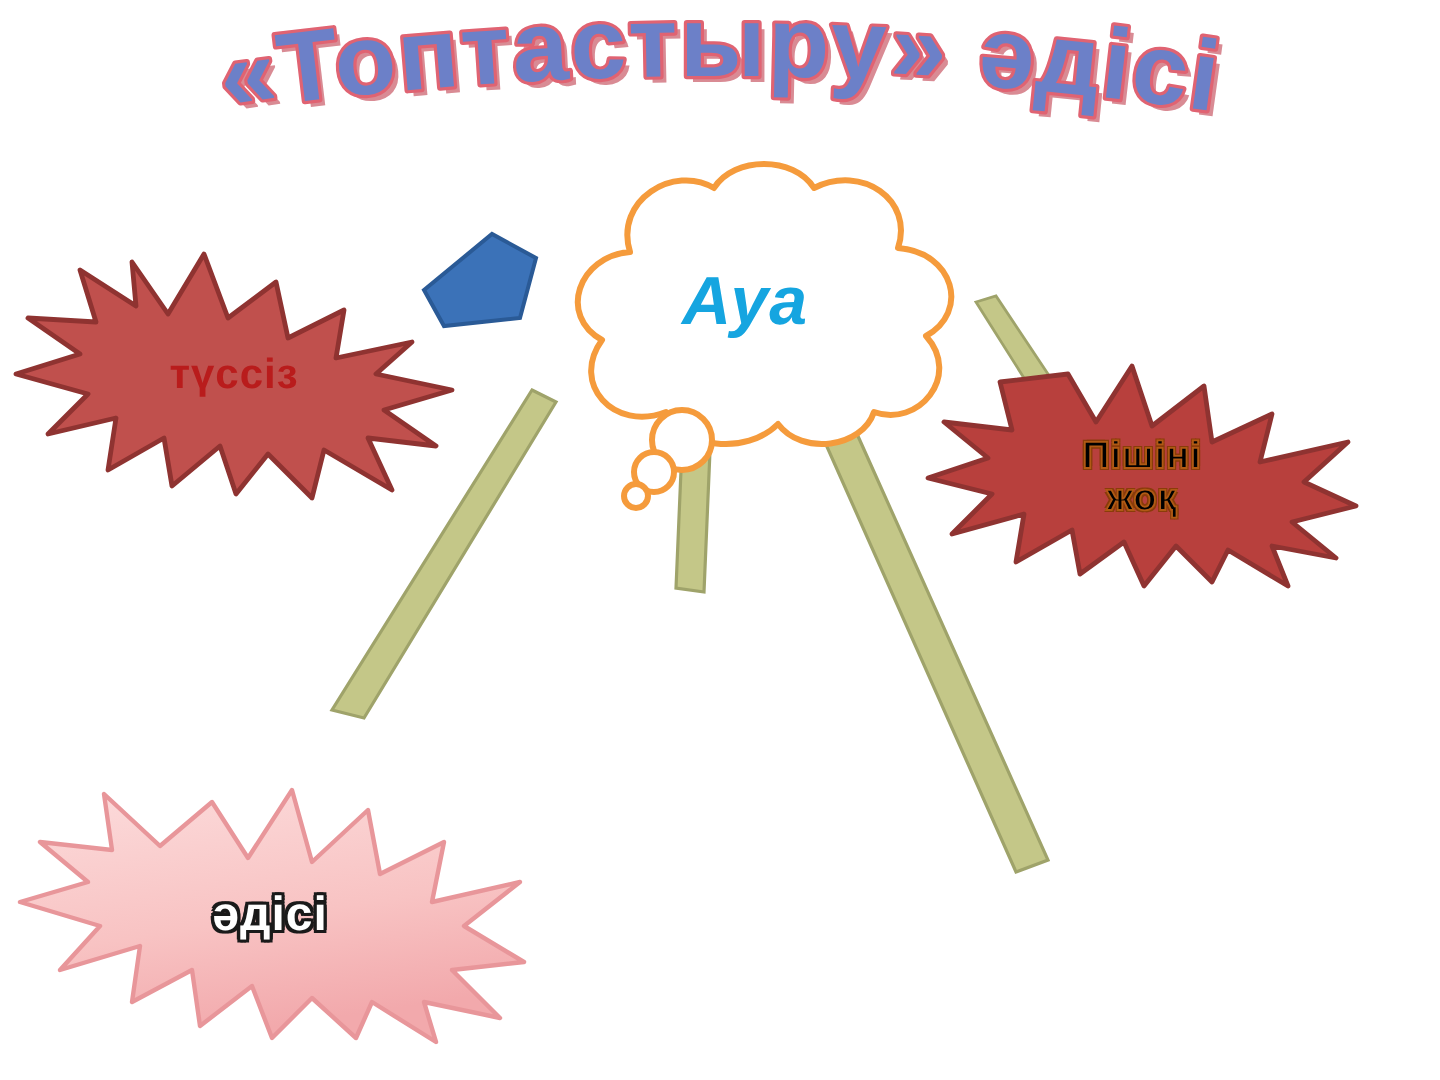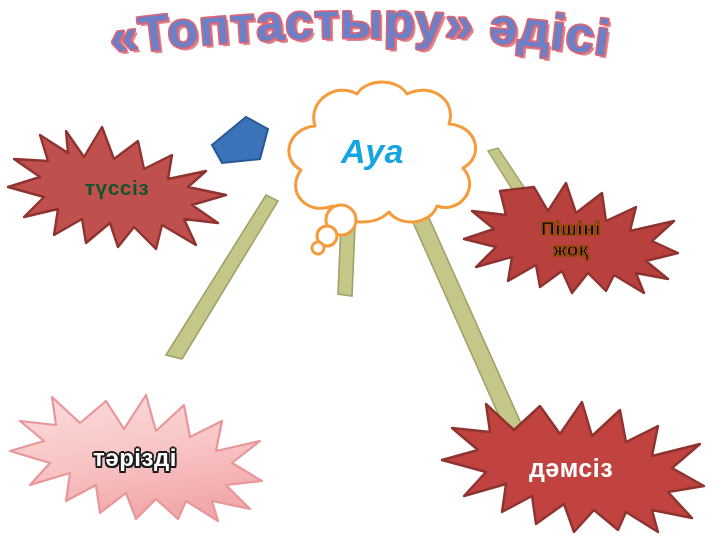--- a/index.html
+++ b/index.html
@@ -63,21 +63,21 @@
     font-size: 34px;
     color: #15a5e0;
     letter-spacing: 0.5px;
     top: -14px;
   }
 
   
   #star-tussiz { left: 6px; top: 125px; width: 222px; height: 125px; }
   #label-tussiz {
     font-size: 21px;
-    color: #14532d;
+    color: #b91c1c;
     letter-spacing: 0.5px;
   }
 
   
   #star-pishini { left: 462px; top: 183px; width: 218px; height: 112px; }
   #label-pishini {
     font-size: 19px;
     color: #000000;
     letter-spacing: 0.5px;
     -webkit-text-stroke: 0.9px #b05a14;
@@ -225,23 +225,17 @@
     <svg viewBox="0 0 258 130" xmlns="http://www.w3.org/2000/svg">
       <defs>
         <linearGradient id="pinkGrad" x1="0" y1="0" x2="0.3" y2="1">
           <stop offset="0%" stop-color="#fcdcdc"></stop>
           <stop offset="60%" stop-color="#f8c3c3"></stop>
           <stop offset="100%" stop-color="#f2a9ac"></stop>
         </linearGradient>
       </defs>
       <polygon points="100,8 118,36 140,2 150,38 178,12 184,44 216,28 210,58 254,48 226,70 256,88 220,92 244,116 206,108 212,128 180,108 172,126 150,106 130,126 120,100 94,120 90,92 60,108 64,80 24,92 44,70 4,58 38,48 14,28 50,32 46,4 74,30" fill="url(#pinkGrad)" stroke="#e8969a" stroke-width="2.2" stroke-linejoin="round"></polygon>
     </svg>
-    <div class="node-label" id="label-iissiz">тәрізді</div>
-  </div>
-
-  <div class="node" id="star-damsiz">
-    <svg viewBox="0 0 270 135" xmlns="http://www.w3.org/2000/svg">
-      <polygon points="104,6 124,34 146,2 156,36 184,10 190,42 222,26 216,56 264,44 236,68 268,86 232,92 256,118 216,110 222,132 190,112 182,130 158,110 138,132 128,104 100,124 96,96 66,112 70,84 28,96 50,72 6,60 42,50 16,28 54,32 50,4 78,30" fill="#c0433f" stroke="#8f3331" stroke-width="2.4" stroke-linejoin="round"></polygon>
-    </svg>
-    <div class="node-label" id="label-damsiz">дәмсіз</div>
-  </div>
+    <div class="node-label" id="label-iissiz">әдісі</div>
+  </div>
+
 
 </div>
 
 </body></html>

